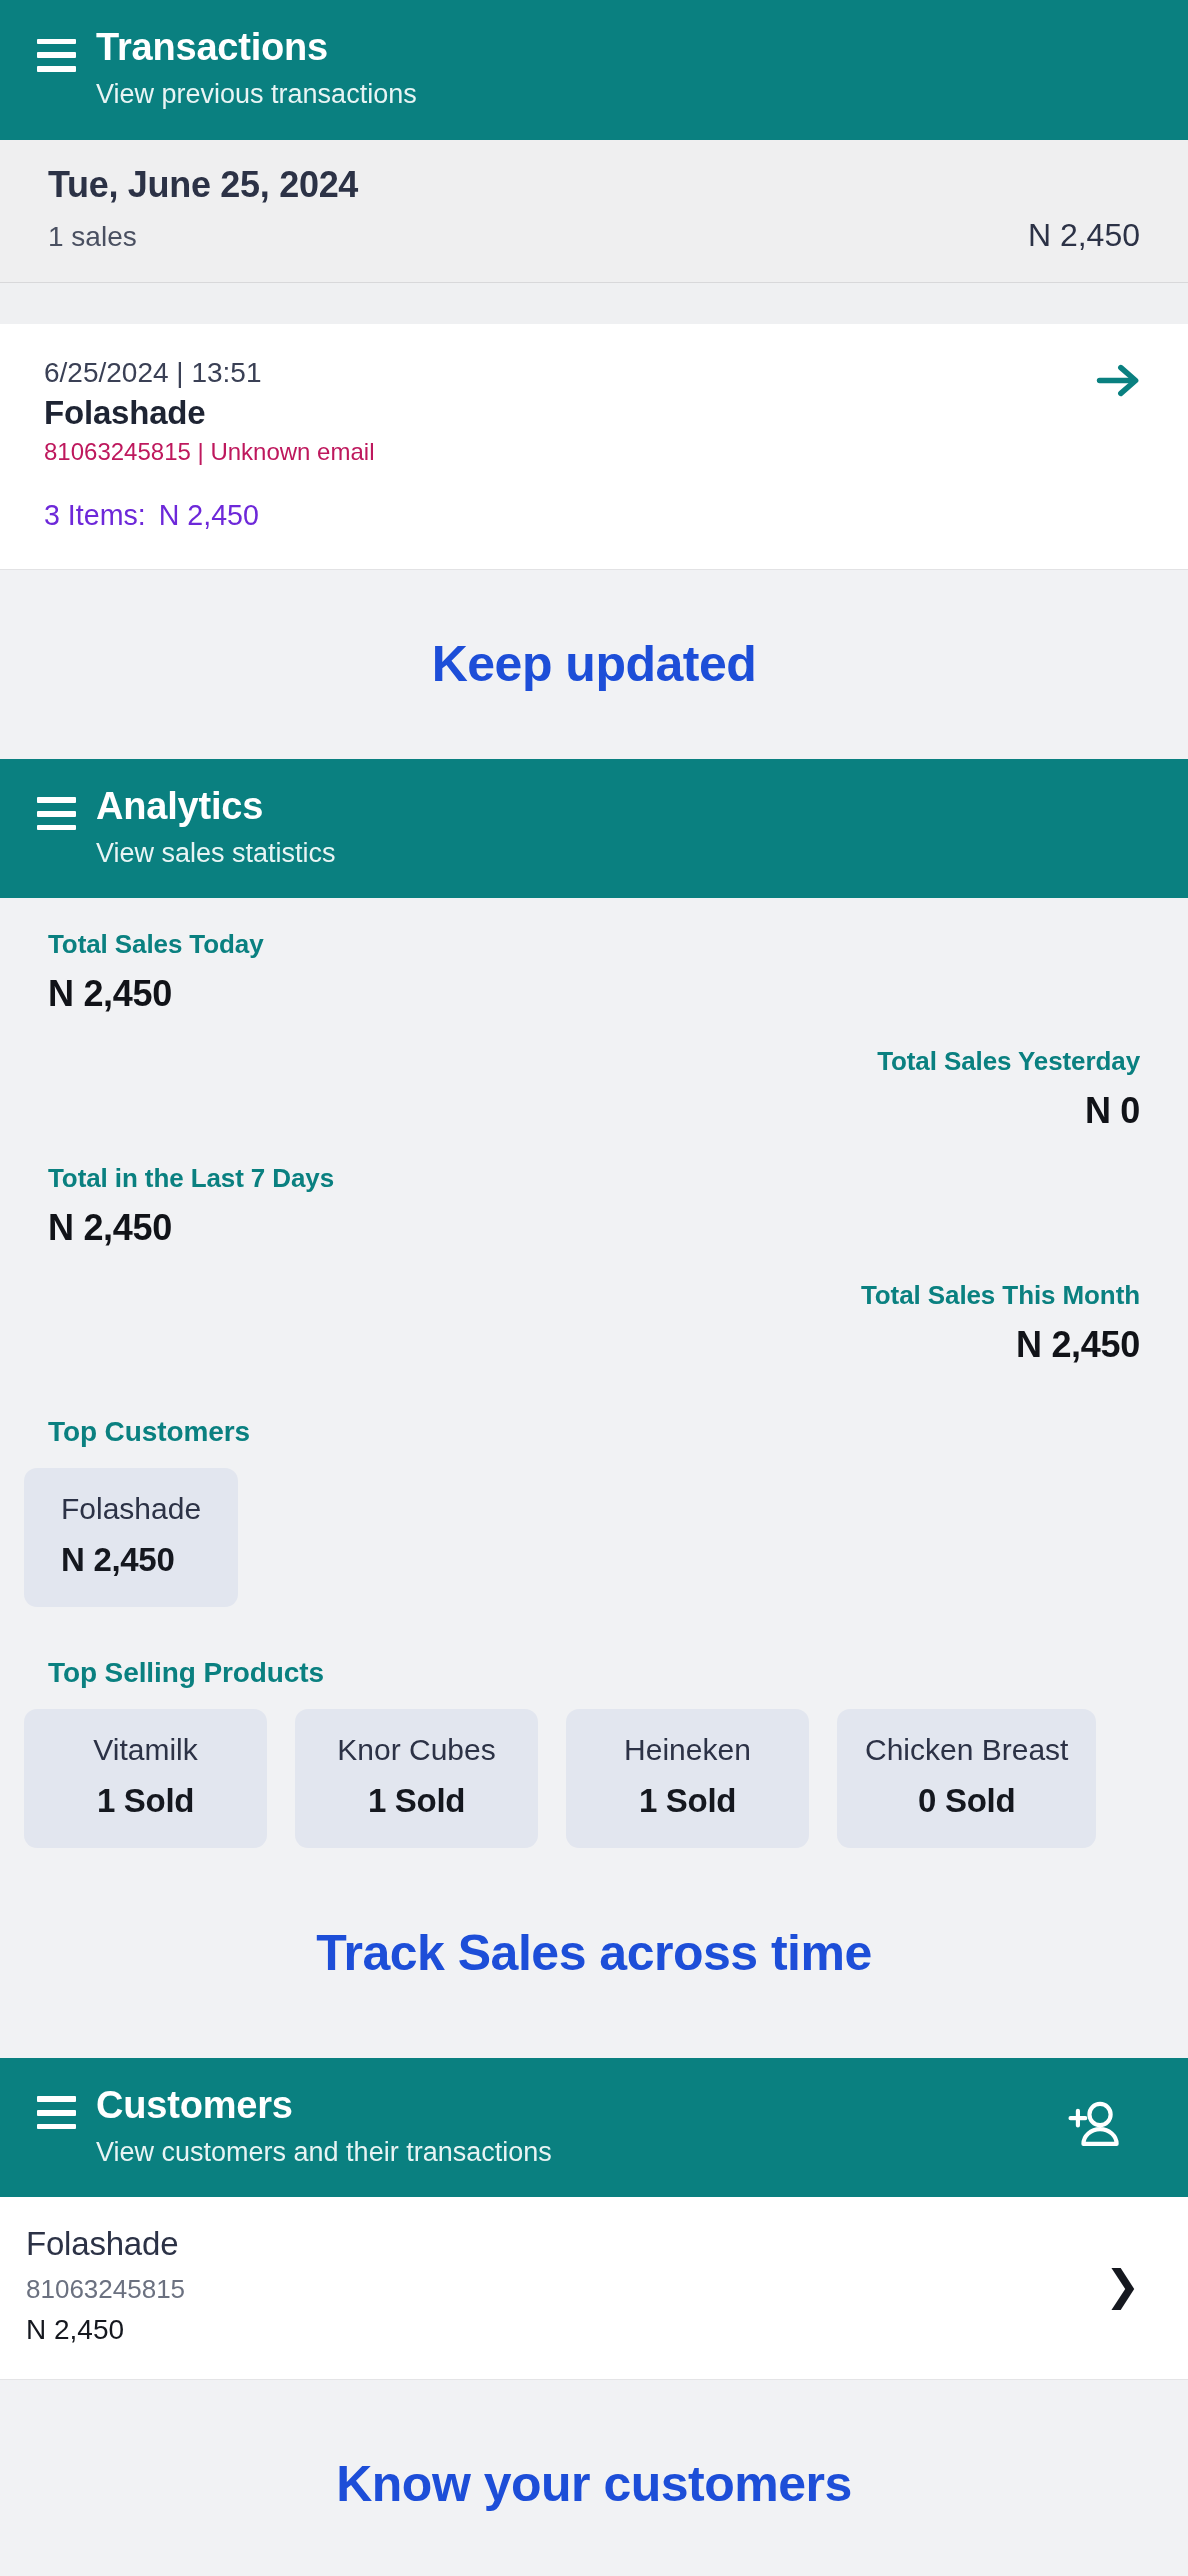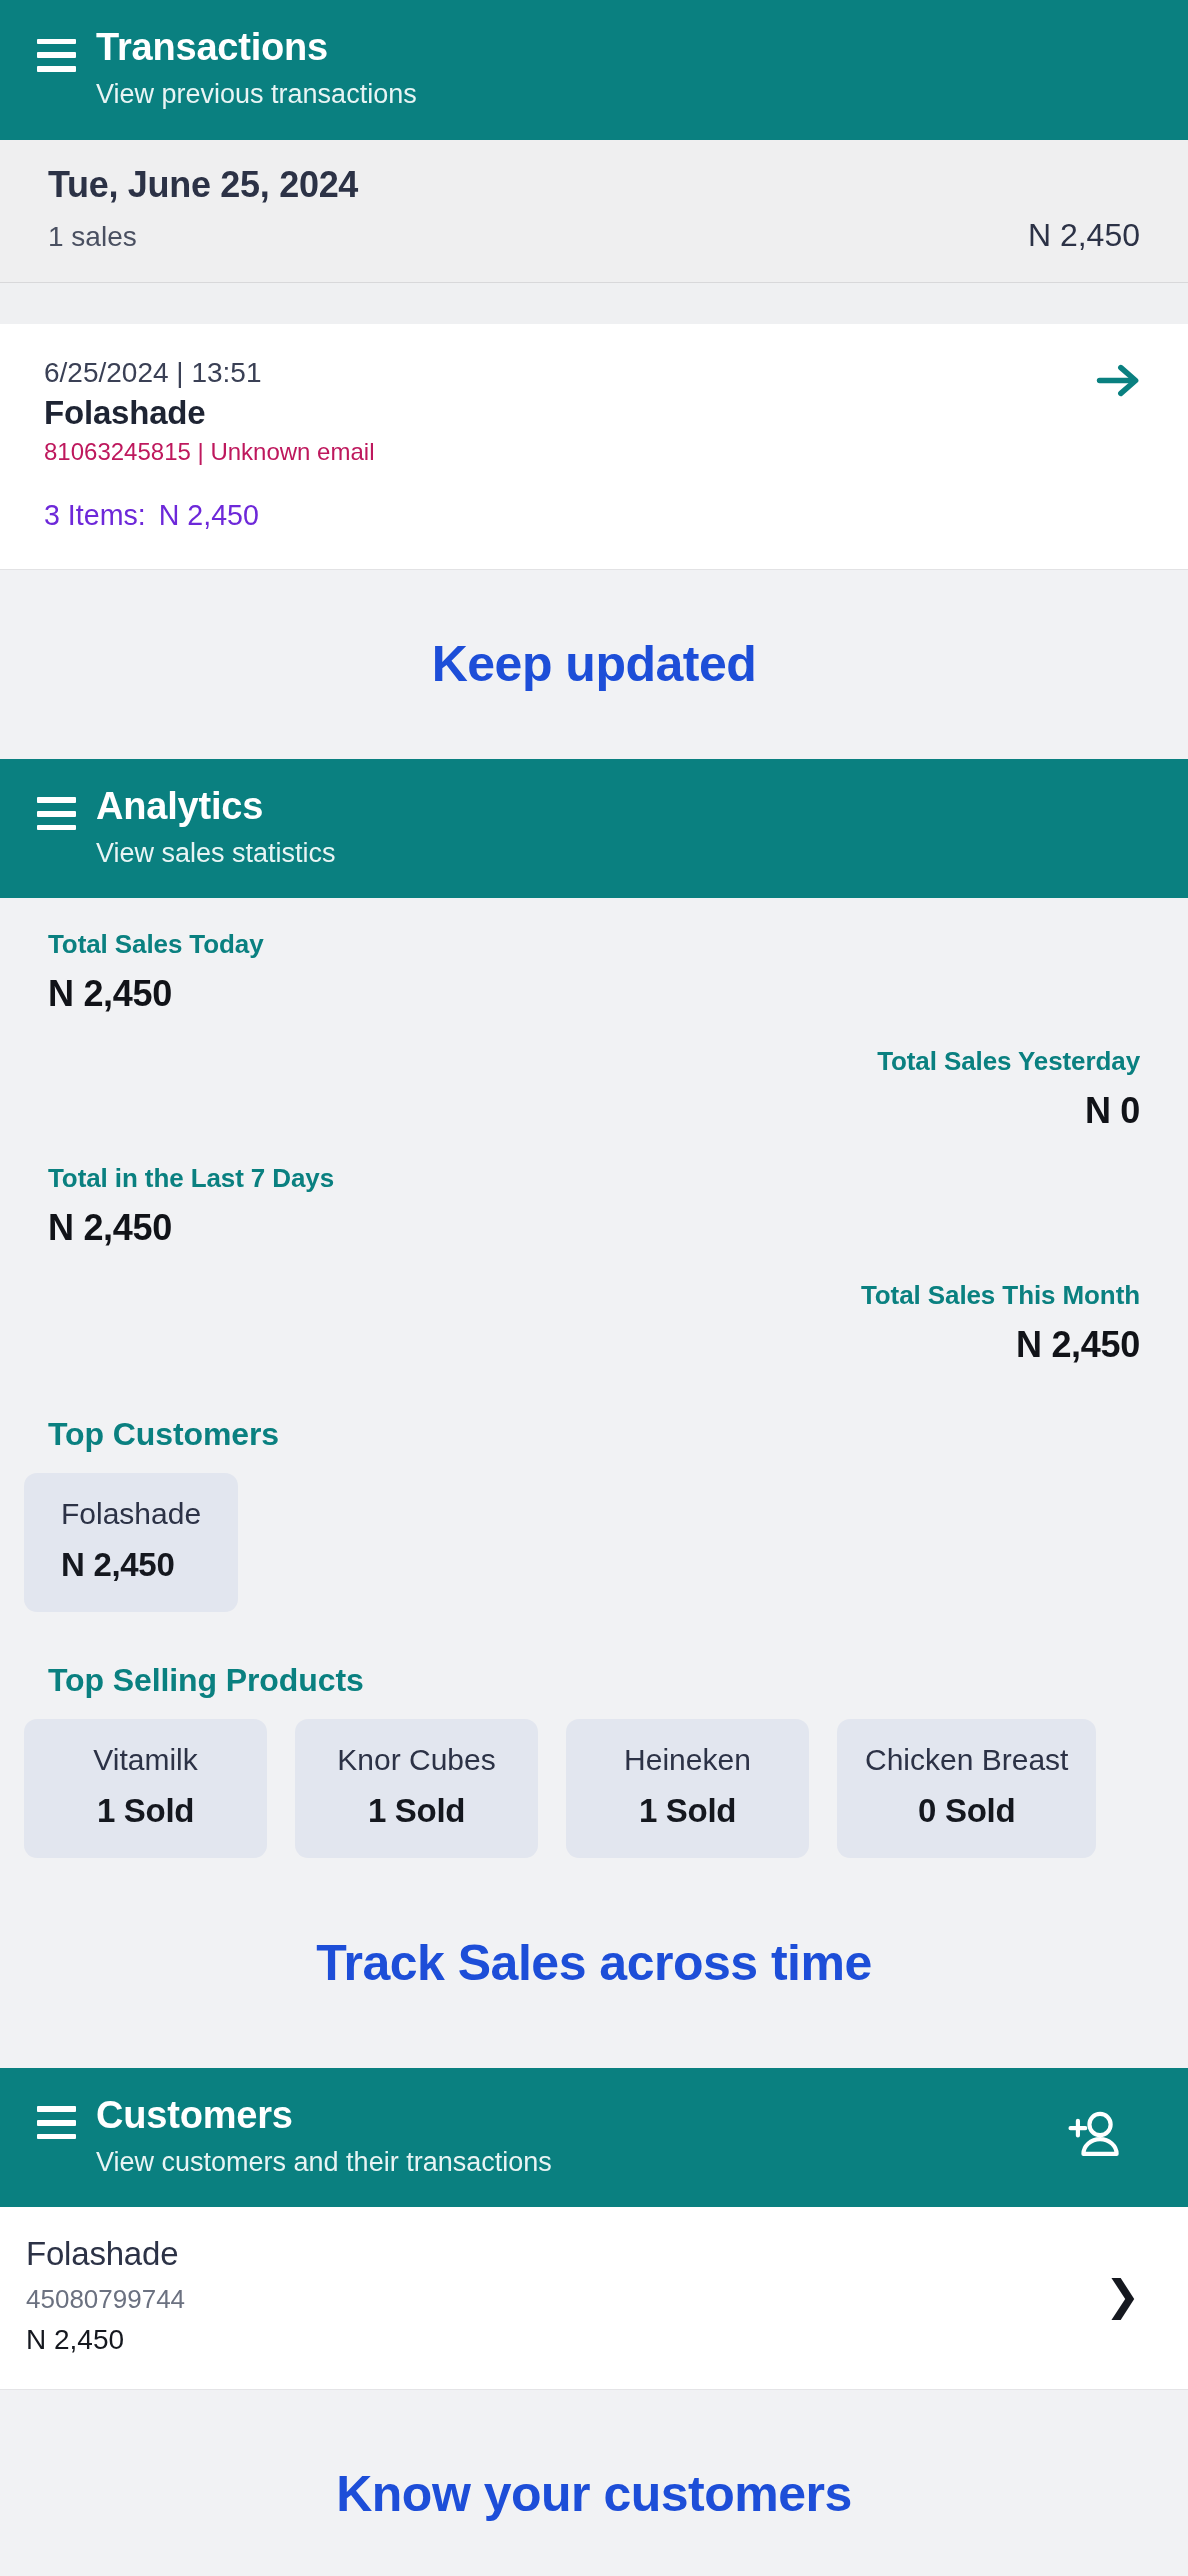--- a/index.html
+++ b/index.html
@@ -85,21 +85,21 @@
     display:grid;
     grid-template-columns:1fr;
     row-gap:31px;
     padding:0 48px 0 48px;
   }
   .stat-cell.right { text-align:right; }
   .stat-label { font-size:26px; color:#0A8080; font-weight:bold; letter-spacing:-0.1px; }
   .stat-value { font-size:36px; color:#111318; font-weight:bold; margin-top:13px; letter-spacing:-0.3px; }
 
   .sub-head {
-    font-size:32px; color:#0A8080; font-weight:bold;
+    font-size:28px; color:#0A8080; font-weight:bold;
     padding:0 48px; margin-top:50px; letter-spacing:-0.1px;
   }
 
   .chip-row {
     display:flex; gap:28px;
     padding:0 0 0 24px;
     margin-top:20px;
     width:1188px;
   }
   .chip {
@@ -252,21 +252,21 @@
         <circle cx="38" cy="20" r="11.5" stroke="#ffffff" stroke-width="4.5" fill="none"></circle>
         <path d="M20 52 a18 16 0 0 1 36 0 Z" stroke="#ffffff" stroke-width="4.5" fill="none" stroke-linejoin="round"></path>
         <path d="M6 24 H22 M14 16 V32" stroke="#ffffff" stroke-width="4.5" stroke-linecap="round"></path>
       </svg>
     </div>
   </div>
 
   <div class="cust-row">
     <div>
       <div class="cust-name">Folashade</div>
-      <div class="cust-phone">45080799744</div>
+      <div class="cust-phone">81063245815</div>
       <div class="cust-amt">N 2,450</div>
     </div>
     <div class="chev">❯</div>
   </div>
 
   <div class="promo" style="height:208px;">
     <div class="promo-txt">Know your customers</div>
   </div>
 
 </div>

